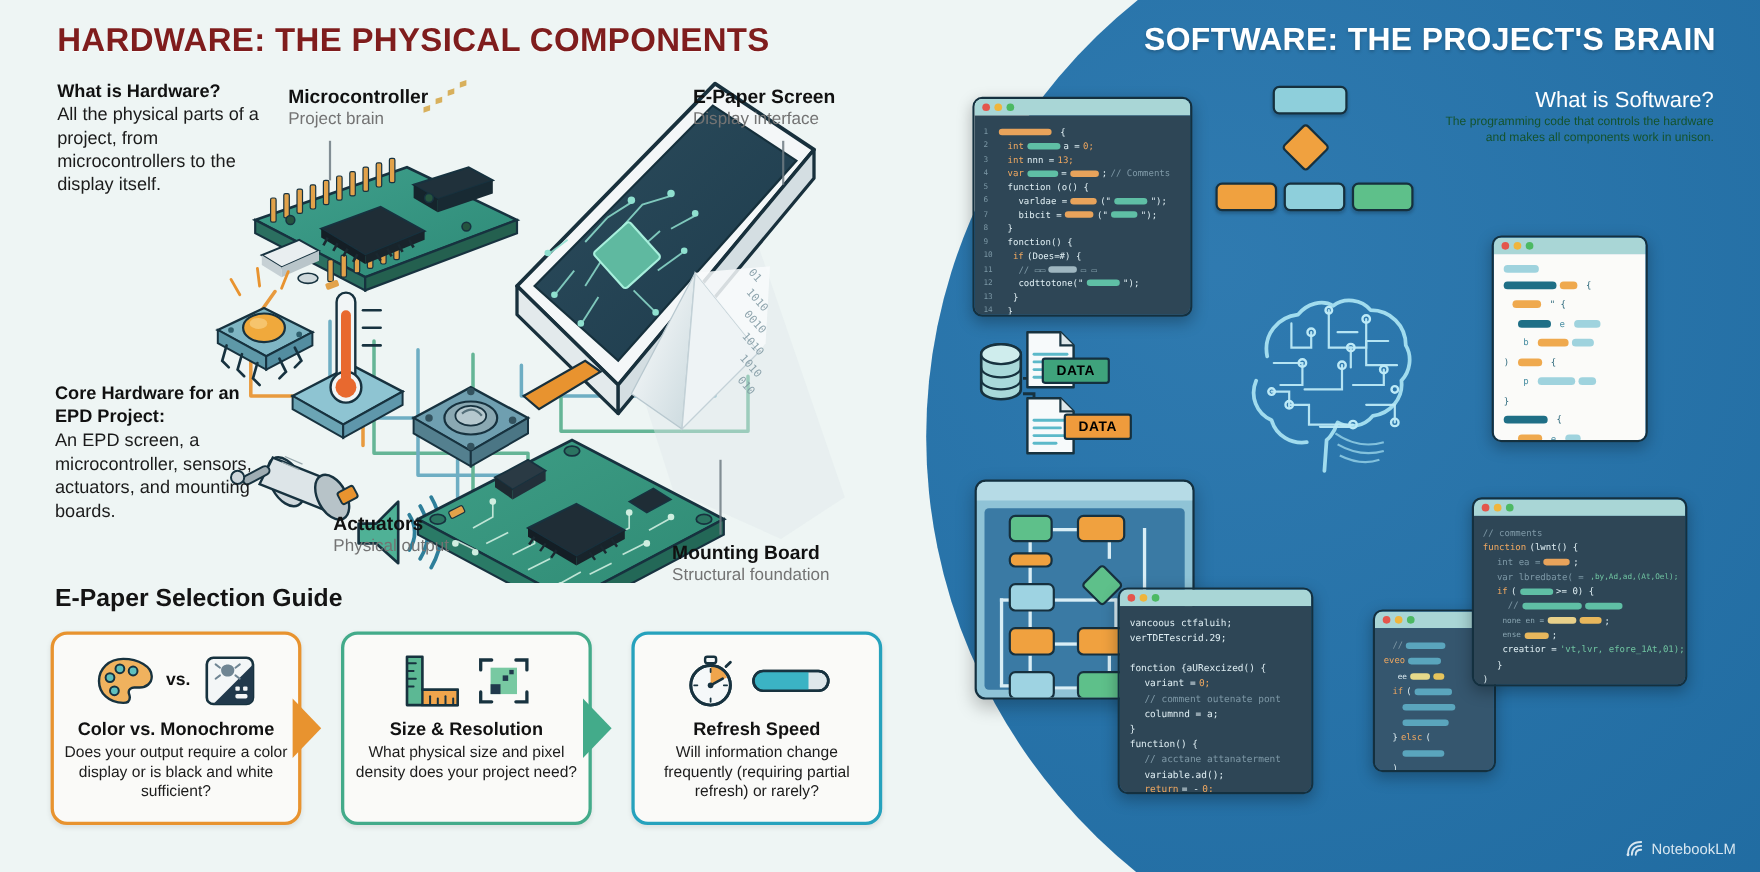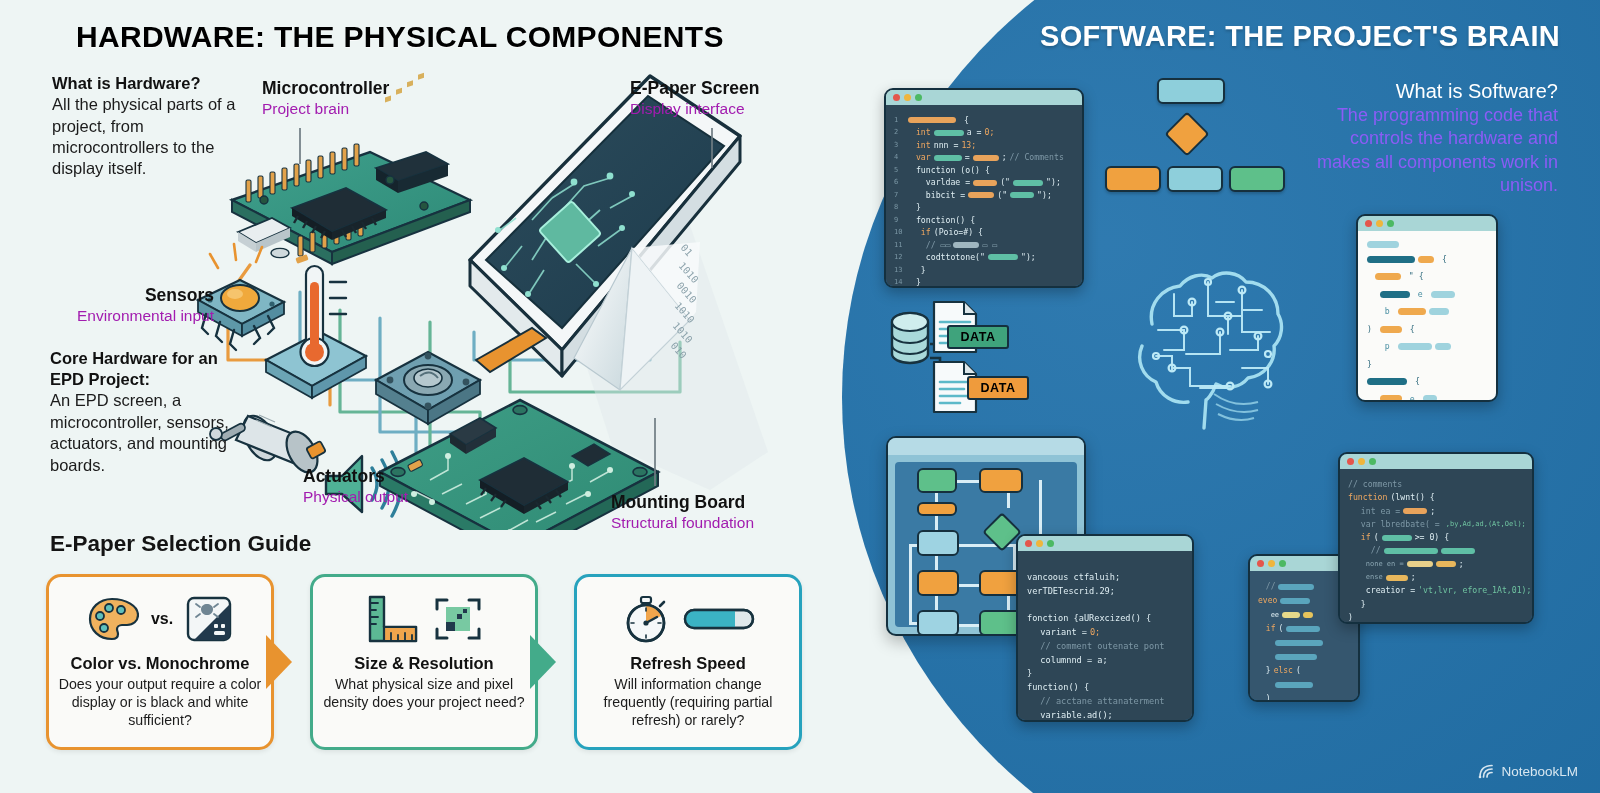--- a/index.html
+++ b/index.html
@@ -19,44 +19,43 @@
   }
   .blue-ellipse::after{
     content:""; position:absolute; inset:0; border-radius:50%;
     background:radial-gradient(circle at 25% 35%, rgba(255,255,255,.06), rgba(0,0,0,.06) 75%);
   }
 
   
   .hw-title{
     position:absolute; left:52px; top:20px; z-index:6;
     font-size:30px; font-weight:bold; letter-spacing:.3px;
-    color:#000000; font-family:"Liberation Sans", sans-serif;
+    color:#7f1d1d; font-family:"Liberation Sans", sans-serif;
     text-shadow:0 1px 0 rgba(255,255,255,.7);
-    margin-left:24px;
   }
   .sw-title{
     position:absolute; right:40px; top:20px; z-index:6;
     font-size:29px; font-weight:bold; letter-spacing:.3px; color:#ffffff;
     text-shadow:0 2px 3px rgba(0,0,0,.22);
   }
 
   
   .txtblock{ position:absolute; z-index:6; color:#1b1b1b; }
   .txtblock .h{ font-weight:bold; font-size:16.5px; line-height:1.28; color:#111; }
   .txtblock .p{ font-size:16.5px; line-height:1.30; color:#1b1b1b; }
   .lbl{ position:absolute; z-index:6; }
   .lbl .n{ font-weight:bold; font-size:17.5px; color:#111; line-height:1.2; }
-  .lbl .s{ font-size:15.5px; color:#a21caf; line-height:1.25; }
+  .lbl .s{ font-size:15.5px; color:#737373; line-height:1.25; }
 
   .leader{ position:absolute; background:#6e7b82; width:2px; z-index:5; opacity:.85; }
 
   
   .sw-txt{ position:absolute; z-index:6; text-align:right; color:#ffffff; }
   .sw-txt .h{ font-weight:normal; font-size:20px; line-height:1.3; }
-  .sw-txt .p{ font-size:18px; line-height:1.3; color:#8b5cf6; }
+  .sw-txt .p{ font-size:11px; line-height:1.3; color:#14532d; }
 
   
   .guide-title{ position:absolute; left:50px; top:531px; z-index:6; font-size:22.5px; font-weight:bold; color:#141414; }
   .cards{ position:absolute; left:46px; top:574px; z-index:6; display:flex; align-items:stretch; }
   .card{
     position:relative; width:228px; height:176px; background:#fafaf8;
     border:3.5px solid #e8932f; border-radius:15px;
     display:flex; flex-direction:column; align-items:center; padding:13px 9px 8px;
     box-shadow:0 2px 5px rgba(0,0,0,.08);
   }
@@ -406,24 +405,20 @@
     <div class="s">Project brain</div>
   </div>
   <div class="leader" style="left:299px; top:128px; height:36px;"></div>
 
   <div class="lbl" style="left:630px; top:78px;">
     <div class="n">E-Paper Screen</div>
     <div class="s">Display interface</div>
   </div>
   <div class="leader" style="left:711px; top:128px; height:40px;"></div>
 
-  <div class="lbl" style="left:66px; top:285px; text-align:right; width:148px;">
-    <div class="n">Sensors</div>
-    <div class="s">Environmental input</div>
-  </div>
 
   <div class="lbl" style="left:303px; top:466px;">
     <div class="n">Actuators</div>
     <div class="s">Physical output</div>
   </div>
 
   <div class="lbl" style="left:611px; top:492px;">
     <div class="n">Mounting Board</div>
     <div class="s">Structural foundation</div>
   </div>
@@ -554,21 +549,21 @@
           <span class="fn">&nbsp;{</span>
         </div>
       <div class="ln"><span class="num">2</span>&nbsp;<span class="kw">int</span> <span class="b t" style="width:30px"></span><span class="fn"> a = </span><span class="kw">0;</span></div>
       <div class="ln"><span class="num">3</span>&nbsp;<span class="kw">int</span> <span class="fn">nnn = </span><span class="kw">13;</span></div>
       <div class="ln"><span class="num">4</span>&nbsp;<span class="kw">var</span> <span class="b t" style="width:28px"></span><span class="fn">=</span><span class="b o" style="width:26px"></span><span class="fn">;</span> <span class="cm">// Comments</span></div>
       <div class="ln"><span class="num">5</span>&nbsp;<span class="fn">function (o() {</span></div>
       <div class="ln"><span class="num">6</span>&nbsp;&nbsp;&nbsp;<span class="fn">varldae = </span><span class="b o" style="width:24px"></span><span class="fn">("</span><span class="b t" style="width:30px"></span><span class="fn">");</span></div>
       <div class="ln"><span class="num">7</span>&nbsp;&nbsp;&nbsp;<span class="fn">bibcit = </span><span class="b o" style="width:26px"></span><span class="fn">("</span><span class="b t" style="width:24px"></span><span class="fn">");</span></div>
       <div class="ln"><span class="num">8</span>&nbsp;<span class="fn">}</span></div>
       <div class="ln"><span class="num">9</span>&nbsp;<span class="fn">fonction() {</span></div>
-      <div class="ln"><span class="num">10</span>&nbsp;&nbsp;<span class="kw">if</span> <span class="fn">(Poio=#) {</span></div>
+      <div class="ln"><span class="num">10</span>&nbsp;&nbsp;<span class="kw">if</span> <span class="fn">(Does=#) {</span></div>
       <div class="ln"><span class="num">11</span>&nbsp;&nbsp;&nbsp;<span class="cm">// ▭▭ </span><span class="b gy" style="width:26px"></span><span class="cm"> ▭ ▭</span></div>
       <div class="ln"><span class="num">12</span>&nbsp;&nbsp;&nbsp;<span class="fn">codttotone("</span><span class="b t" style="width:30px"></span><span class="fn">");</span></div>
       <div class="ln"><span class="num">13</span>&nbsp;&nbsp;<span class="fn">}</span></div>
       <div class="ln"><span class="num">14</span>&nbsp;<span class="fn">}</span></div>
 
     </div>
   </div>
 
   <div class="flow-top" style="left:1105px; top:78px; width:190px; height:120px;">
     <div class="fbox" style="left:52px; top:0; width:68px; height:26px; background:#8ecfdb;"></div>
@@ -727,21 +722,21 @@
       <div class="node" style="left:84px; top:148px; width:44px; height:26px; background:#5ec08a;"></div>
     </div>
   </div>
 
   <div class="win" style="left:1016px; top:534px; width:178px; height:188px;">
     <div class="bar">
         <i class="r"></i>
         <i class="y"></i>
         <i class="g"></i>
       </div>
-    <div class="body" style="font-size:8.6px; line-height:1.6; padding:20px 9px;text-align:center;">
+    <div class="body" style="font-size:8.6px; line-height:1.6; padding:10px 9px;text-align:center;">
       <div class="ln">
           <span class="fn">vancoous ctfaluih;</span>
         </div>
       <div class="ln">
           <span class="fn">verTDETescrid.29;</span>
         </div>
       <div class="ln">&nbsp;</div>
       <div class="ln">
           <span class="fn">fonction {aURexcized() {</span>
         </div>

